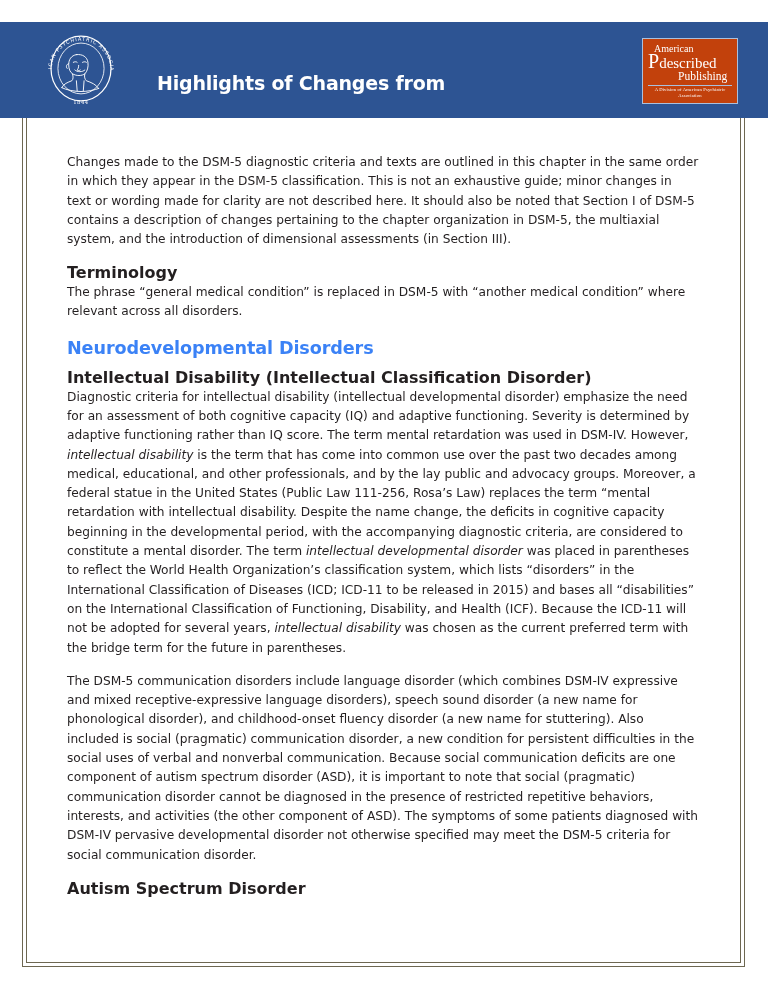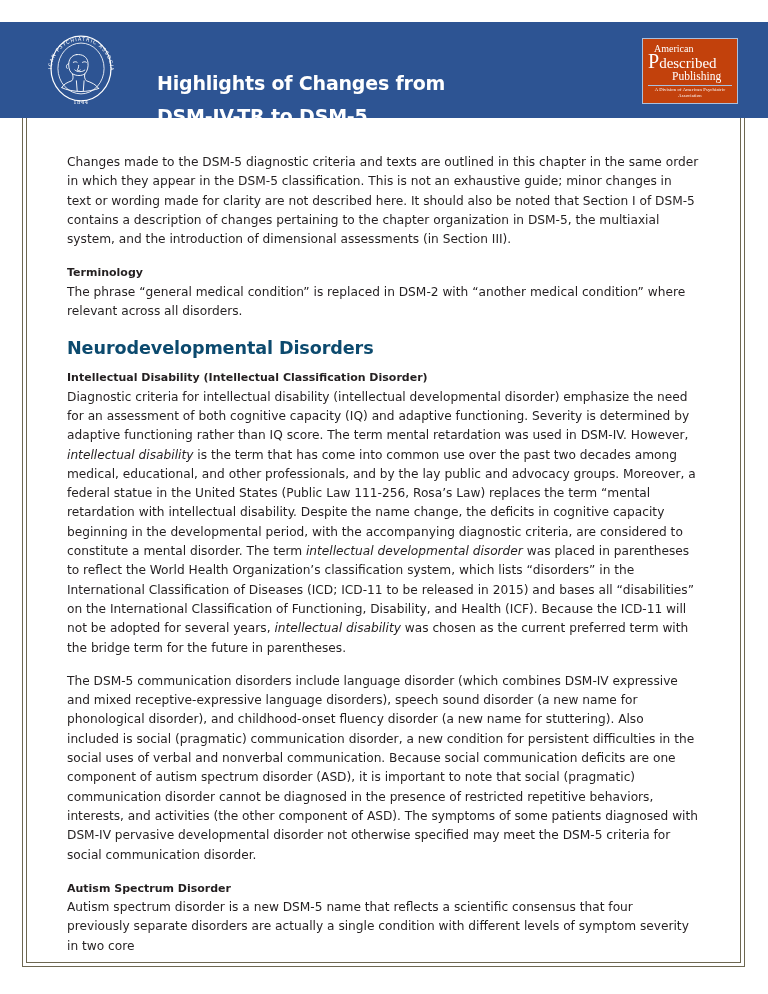--- a/index.html
+++ b/index.html
@@ -104,21 +104,21 @@
   }
   #app-logo .logo-l2 {
     font-size: 15px;
     line-height: 16px;
     margin-top: -1px;
   }
   #app-logo .logo-l2 .cap { font-size: 20px; }
   #app-logo .logo-l3 {
     font-size: 11.5px;
     line-height: 13px;
-    margin-left: 24px;
+    margin-left: 30px;
     margin-top: -1px;
   }
   #app-logo .logo-rule {
     border-top: 1px solid #a9c0de;
     margin: 2px 0 1px 0;
   }
   #app-logo .logo-l4 {
     font-size: 4.6px;
     line-height: 6px;
     letter-spacing: 0.15px;
@@ -141,28 +141,28 @@
 
   .para {
     margin: 0 0 14px 0;
   }
   .para.tight {
     margin-bottom: 0;
   }
 
   .sub-head {
     font-weight: bold;
-    font-size: 11px;
+    font-size: 16px;
     line-height: 19.3px;
     margin: 0;
     color: #231f20;
   }
 
   .section-head {
-    color: #0c4a6e;
+    color: #3b82f6;
     font-family: "DejaVu Sans", sans-serif;
     font-weight: bold;
     font-size: 17.6px;
     line-height: 22px;
     letter-spacing: -0.1px;
     margin: 16px 0 9px 0;
   }
 
   .block {
     margin-bottom: 14px;
@@ -203,53 +203,51 @@
         <path d="M34,44 C31,44 30,48 32,50"></path>
         <path d="M25,75 C31,78 42,80 50,80 C58,80 68,78 73,76"></path>
         <path d="M44,66 L45,79"></path>
         <path d="M54,66 L53,79"></path>
       </g>
       <text x="50" y="96" font-family="DejaVu Serif, serif" font-size="7" fill="#ffffff" text-anchor="middle" letter-spacing="0.6">1844</text>
     </svg>
 
     <div id="header-title">
       <span class="title-line">Highlights of Changes from</span>
-      <span class="title-line">DSM-IV-TR to DSM-5</span>
     </div>
 
     <div id="app-logo">
       <div class="logo-l1">American</div>
       <div class="logo-l2"><span class="cap">P</span><span>described</span></div>
       <div class="logo-l3">Publishing</div>
       <div class="logo-rule"></div>
       <div class="logo-l4">A Division of American Psychiatric Association</div>
     </div>
 
   </div>
 
   <div id="content">
 
     <p class="para">Changes made to the DSM-5 diagnostic criteria and texts are outlined in this chapter in the same order in which they appear in the DSM-5 classification. This is not an exhaustive guide; minor changes in text or wording made for clarity are not described here. It should also be noted that Section I of DSM-5 contains a description of changes pertaining to the chapter organization in DSM-5, the multiaxial system, and the introduction of dimensional assessments (in Section III).</p>
 
     <div class="block">
       <p class="sub-head">Terminology</p>
-      <p class="para tight">The phrase “general medical condition” is replaced in DSM-2 with “another medical condition” where relevant across all disorders.</p>
+      <p class="para tight">The phrase “general medical condition” is replaced in DSM-5 with “another medical condition” where relevant across all disorders.</p>
     </div>
 
     <h2 class="section-head">Neurodevelopmental Disorders</h2>
 
     <div class="block">
       <p class="sub-head">Intellectual Disability (Intellectual Classification Disorder)</p>
       <p class="para tight"><span>Diagnostic criteria for intellectual disability (intellectual developmental disorder) emphasize the need for an assessment of both cognitive capacity (IQ) and adaptive functioning. Severity is determined by adaptive functioning rather than IQ score. The term mental retardation was used in DSM-IV. However, </span><em>intellectual disability</em><span> is the term that has come into common use over the past two decades among medical, educational, and other professionals, and by the lay public and advocacy groups. Moreover, a federal statue in the United States (Public Law 111-256, Rosa’s Law) replaces the term “mental retardation with intellectual disability. Despite the name change, the deficits in cognitive capacity beginning in the developmental period, with the accompanying diagnostic criteria, are considered to constitute a mental disorder. The term </span><em>intellectual developmental disorder</em><span> was placed in parentheses to reflect the World Health Organization’s classification system, which lists “disorders” in the International Classification of Diseases (ICD; ICD-11 to be released in 2015) and bases all “disabilities” on the International Classification of Functioning, Disability, and Health (ICF). Because the ICD-11 will not be adopted for several years, </span><em>intellectual disability</em><span> was chosen as the current preferred term with the bridge term for the future in parentheses.</span></p>
     </div>
 
     <div class="block">
       <p class="para tight">The DSM-5 communication disorders include language disorder (which combines DSM-IV expressive and mixed receptive-expressive language disorders), speech sound disorder (a new name for phonological disorder), and childhood-onset fluency disorder (a new name for stuttering). Also included is social (pragmatic) communication disorder, a new condition for persistent difficulties in the social uses of verbal and nonverbal communication. Because social communication deficits are one component of autism spectrum disorder (ASD), it is important to note that social (pragmatic) communication disorder cannot be diagnosed in the presence of restricted repetitive behaviors, interests, and activities (the other component of ASD). The symptoms of some patients diagnosed with DSM-IV pervasive developmental disorder not otherwise specified may meet the DSM-5 criteria for social communication disorder.</p>
     </div>
 
     <div class="block">
       <p class="sub-head">Autism Spectrum Disorder</p>
-      <p class="para tight">Autism spectrum disorder is a new DSM-5 name that reflects a scientific consensus that four previously separate disorders are actually a single condition with different levels of symptom severity in two core</p>
     </div>
 
   </div>
 
 </div>
 
 </body></html>

